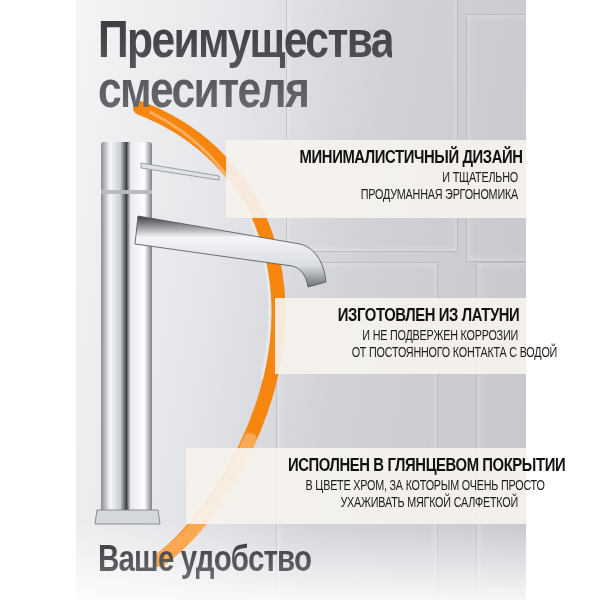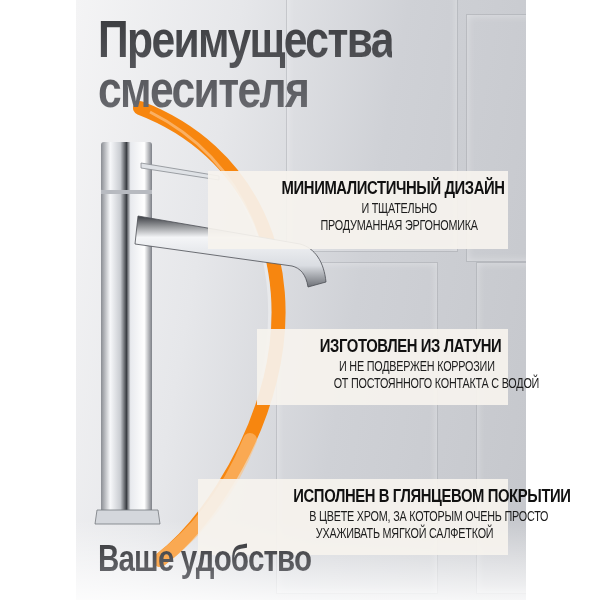--- a/index.html
+++ b/index.html
@@ -14,29 +14,29 @@
   .title { position:absolute; left:98px; top:14px; margin:0; font-weight:700; font-size:52px;
            line-height:50px; letter-spacing:-2px; transform:scaleX(0.82); transform-origin:left top;
            color:#4a4b4f;
            background:linear-gradient(180deg,#3a3b3e 0%, #6a6b70 100%);
            -webkit-background-clip:text; background-clip:text; -webkit-text-fill-color:transparent; }
   .footer-title { position:absolute; left:98px; top:538px; margin:0; font-weight:700; font-size:36px;
            letter-spacing:-1px; transform:scaleX(0.82); transform-origin:left top;
            background:linear-gradient(180deg,#3a3b3e 0%, #6d6e73 100%);
            -webkit-background-clip:text; background-clip:text; -webkit-text-fill-color:transparent; }
   .arc { position:absolute; left:0; top:0; }
-  .band { position:absolute; right:92px; background:rgba(246,243,238,0.92); text-align:center;
-          padding:6px 8px 6px 12px; box-sizing:border-box;margin-top:31px; }
+  .band { position:absolute; right:74px; background:rgba(246,243,238,0.92); text-align:right;
+          padding:6px 8px 6px 12px; box-sizing:border-box; }
   .band .h { font-weight:700; font-size:19px; color:#111; letter-spacing:-0.5px;
              transform:scaleX(0.78); transform-origin:right center; white-space:nowrap; line-height:22px; }
   .band .s { font-size:15px; color:#1c1c1c; transform:scaleX(0.72); transform-origin:right center;
              white-space:nowrap; line-height:17px; letter-spacing:-0.3px; }
   .band1 { top:140px; width:300px; height:78px; }
   .band2 { top:298px; width:251px; height:76px; }
-  .band3 { top:448px; width:310px; height:76px;padding-left:37px; }
+  .band3 { top:448px; width:340px; height:76px;padding-left:37px; }
   .faucet { position:absolute; left:0; top:0; }
 </style>
 </head>
 <body>
 
 <div class="panel">
   <div class="door" style="left:210px;top:-10px;width:170px;height:260px;"></div>
   <div class="door" style="left:390px;top:14px;width:80px;height:246px;"></div>
   <div class="door" style="left:200px;top:262px;width:160px;height:330px;"></div>
   <div class="door" style="left:400px;top:262px;width:80px;height:330px;"></div>

